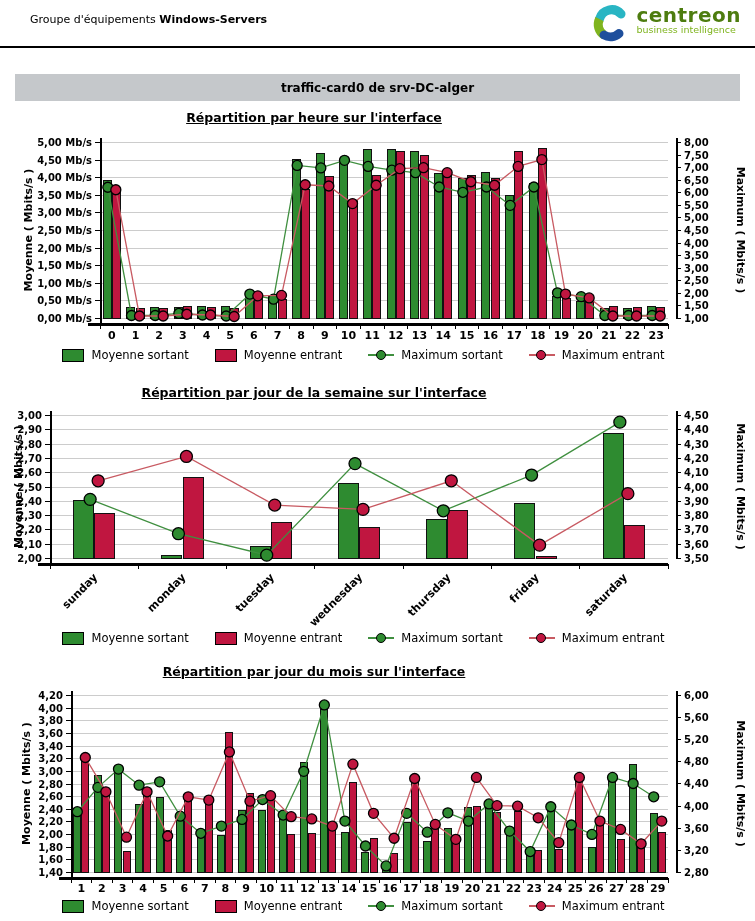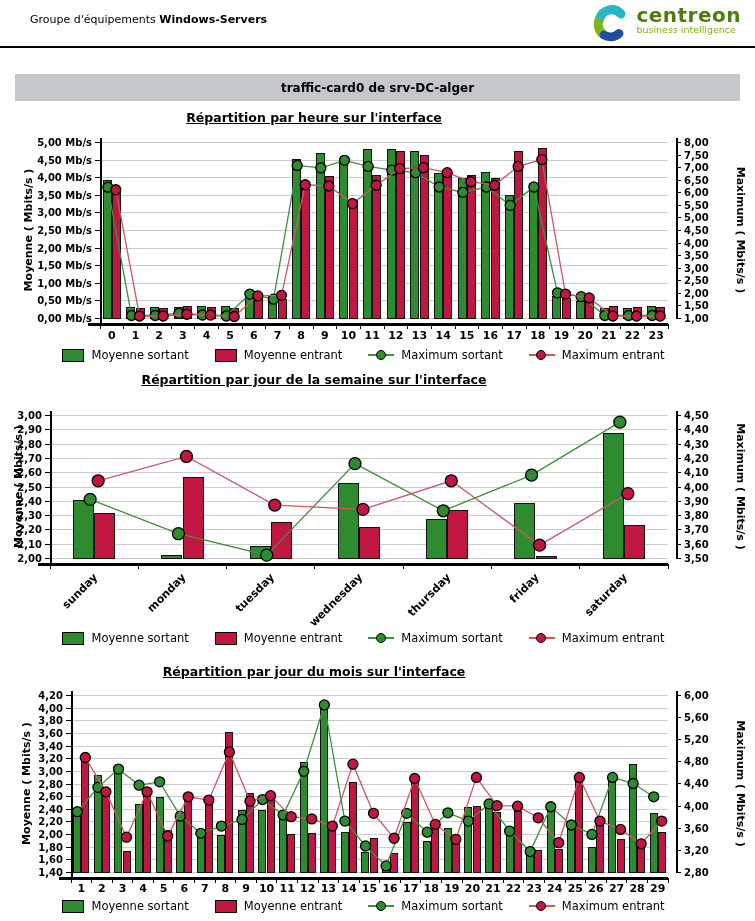--- a/index.html
+++ b/index.html
@@ -8,21 +8,21 @@
   .hdr-title{position:absolute;left:30px;top:13px;font-size:11px;white-space:nowrap;}
   .hdr-title .bold{font-weight:bold;}
   .hdr-rule{position:absolute;left:0;top:46px;width:755px;height:2px;background:#000;}
   .logo{position:absolute;right:14px;top:5px;display:flex;align-items:flex-start;gap:6px;}
   .logo-name{font-size:20px;font-weight:bold;color:#4d7c0f;line-height:1.0;letter-spacing:.5px;}
   .logo-sub{font-size:9.5px;font-weight:normal;color:#7fb41e;line-height:1.1;}
   .report-bar{position:absolute;left:15px;right:15px;top:74px;height:27px;background:#c5c8cb;
       display:flex;align-items:center;justify-content:center;font-size:12px;font-weight:bold;}
   .chart-title{position:absolute;left:0;width:628px;text-align:center;font-weight:bold;
       font-size:12.5px;text-decoration:underline;}
-  #title1{top:110px;} #title2{top:372px;} #title3{top:664px;}
+  #title1{top:110px;} #title2{top:385px;} #title3{top:664px;}
   svg.chart{position:absolute;left:0;}
   #c1{top:130px;} #c2{top:402px;} #c3{top:684px;}
   svg text{fill:#000;font-family:"DejaVu Sans","Liberation Sans",sans-serif;font-weight:bold;}
   .legend{position:absolute;left:0;width:639px;display:flex;justify-content:center;
       align-items:center;gap:26px;font-size:11.5px;margin-left:44px;}
   #legend1{top:348px;} #legend2{top:631px;} #legend3{top:899px;}
   .li{display:flex;align-items:center;gap:7px;}
   .sw{width:22px;height:13px;border:1px solid #000;display:inline-block;box-sizing:border-box;}
   .sw-g{background:#2e8b30;} .sw-r{background:#c01640;}
   .ld{position:relative;width:26px;height:13px;display:inline-block;}

